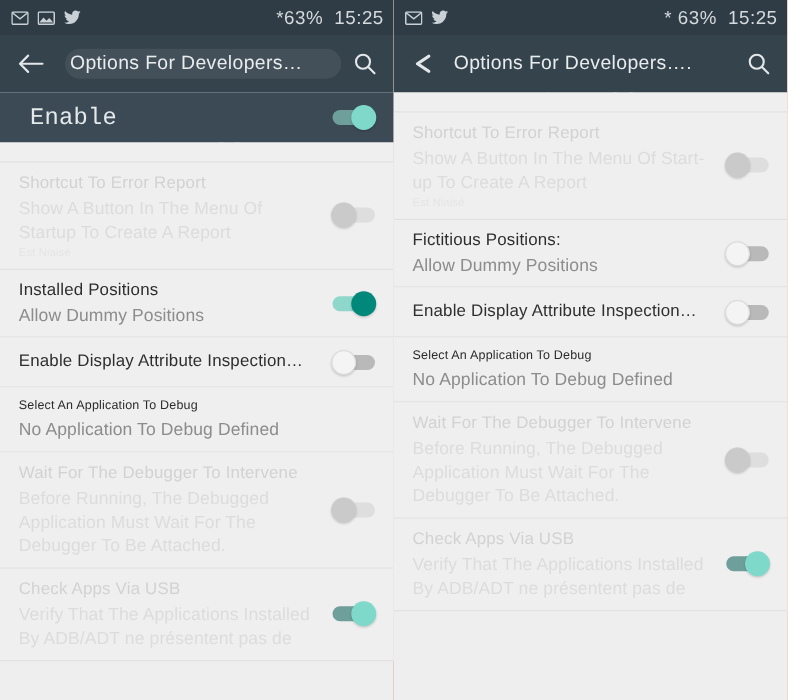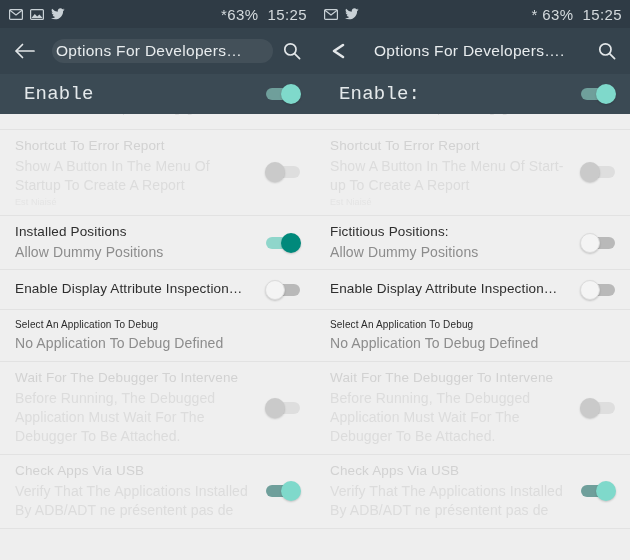--- a/index.html
+++ b/index.html
@@ -393,36 +393,29 @@
           <span class="status-clock">15:25</span>
         </div>
       </div>
 
       <div class="toolbar">
         <div class="tb-back">
           <svg width="22" height="18" viewBox="0 0 22 18" fill="none" stroke="#e3e7e9" stroke-width="2.6" stroke-linecap="round" stroke-linejoin="round">
             <path d="M14 3 L5 9 L14 15"></path>
           </svg>
         </div>
-        <div class="tb-title" style="margin-left:21px">Options For Developers….</div>
+        <div class="tb-title" style="margin-left:10px">Options For Developers….</div>
         <div class="tb-search">
           <svg width="20" height="20" viewBox="0 0 20 20" fill="none" stroke="#e3e7e9" stroke-width="1.7" stroke-linecap="round">
             <circle cx="8.4" cy="8.4" r="5.6"></circle>
             <path d="M12.6 12.6 L17.6 17.6"></path>
           </svg>
         </div>
       </div>
 
-      <div class="enablebar">
-        <span class="lbl">Enable:</span>
-        <span class="sw on light">
-          <span class="track"></span>
-          <span class="thumb"></span>
-        </span>
-      </div>
 
       <div class="clipped-row">
         <div class="clip-text">Annuler autorisations pour débogage USB</div>
       </div>
 
       <div class="list">
 
         <div class="row faded" style="min-height:78px">
           <div class="row-texts">
             <div class="row-title">Shortcut To Error Report</div>

